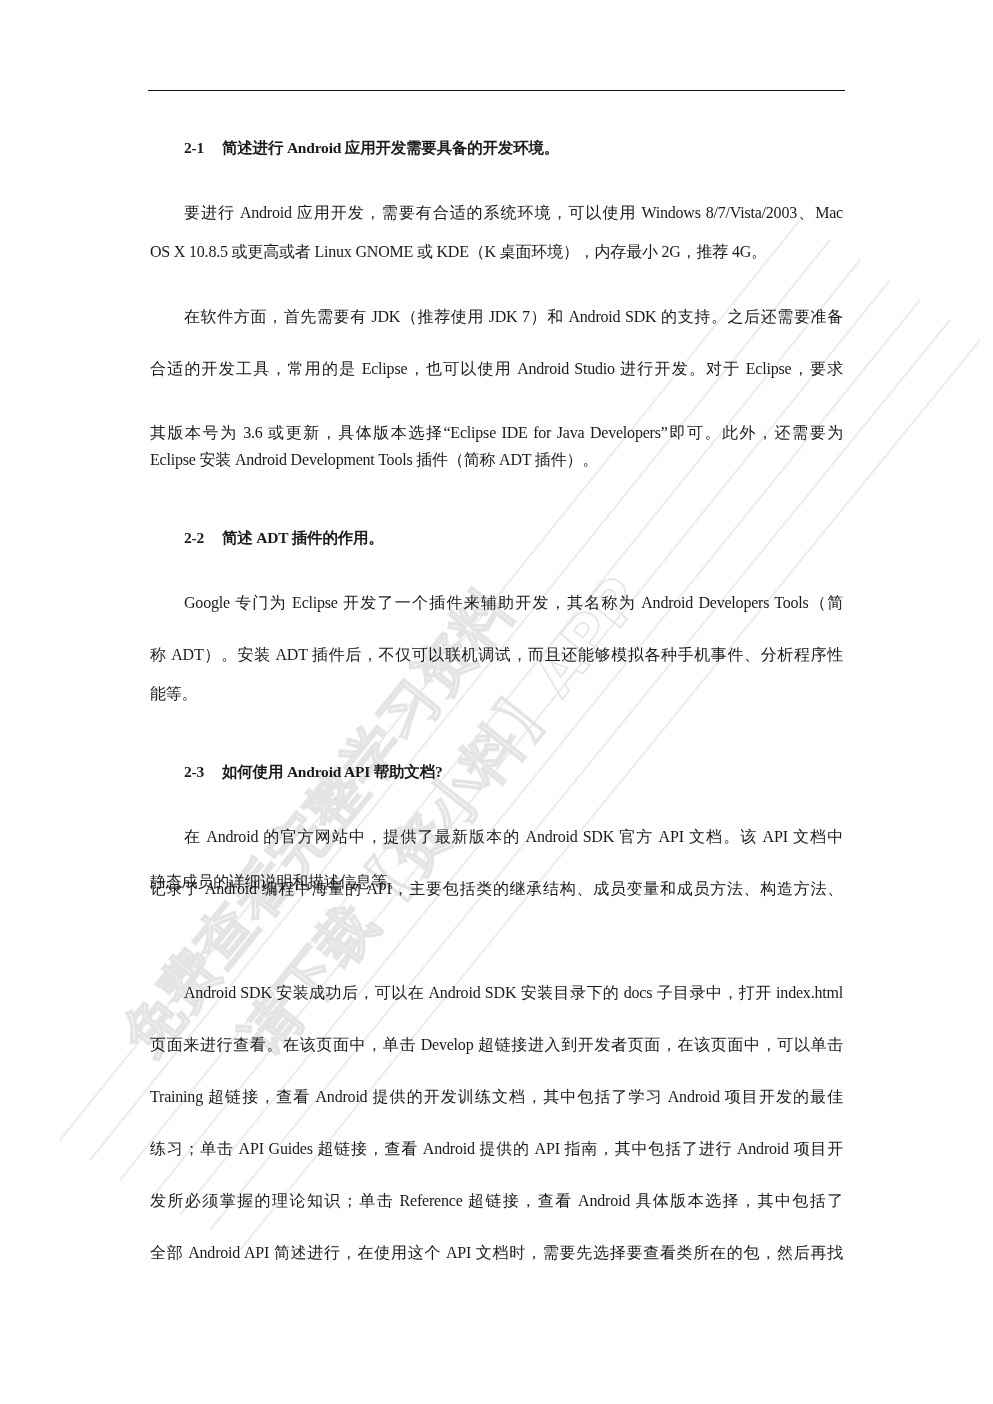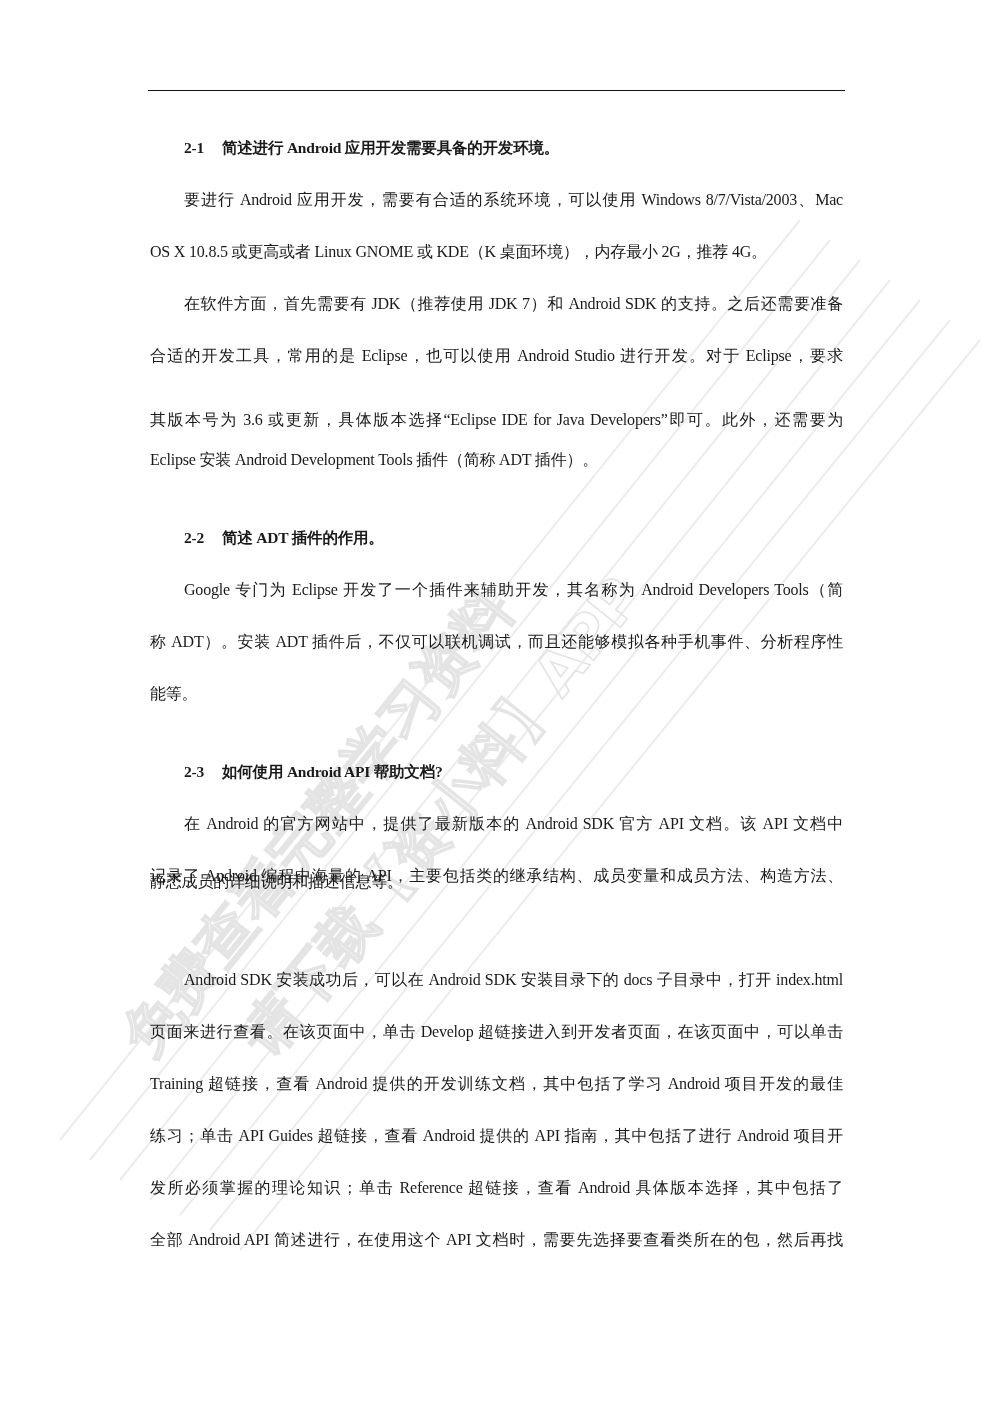--- a/index.html
+++ b/index.html
@@ -44,20 +44,21 @@
       left: 0;
       width: 693px;
       font-size: 16px;
       line-height: 20px;
       white-space: nowrap;
       letter-spacing: -0.2px;
     }
     .line.justify {
       text-align: justify;
       text-align-last: justify;
+      margin-top: 13px;
     }
     .line.indent {
       padding-left: 34px;
       width: 659px;
     }
     .heading {
       font-weight: bold;
       padding-left: 34px;
       width: 659px;
       font-size: 15.5px;

